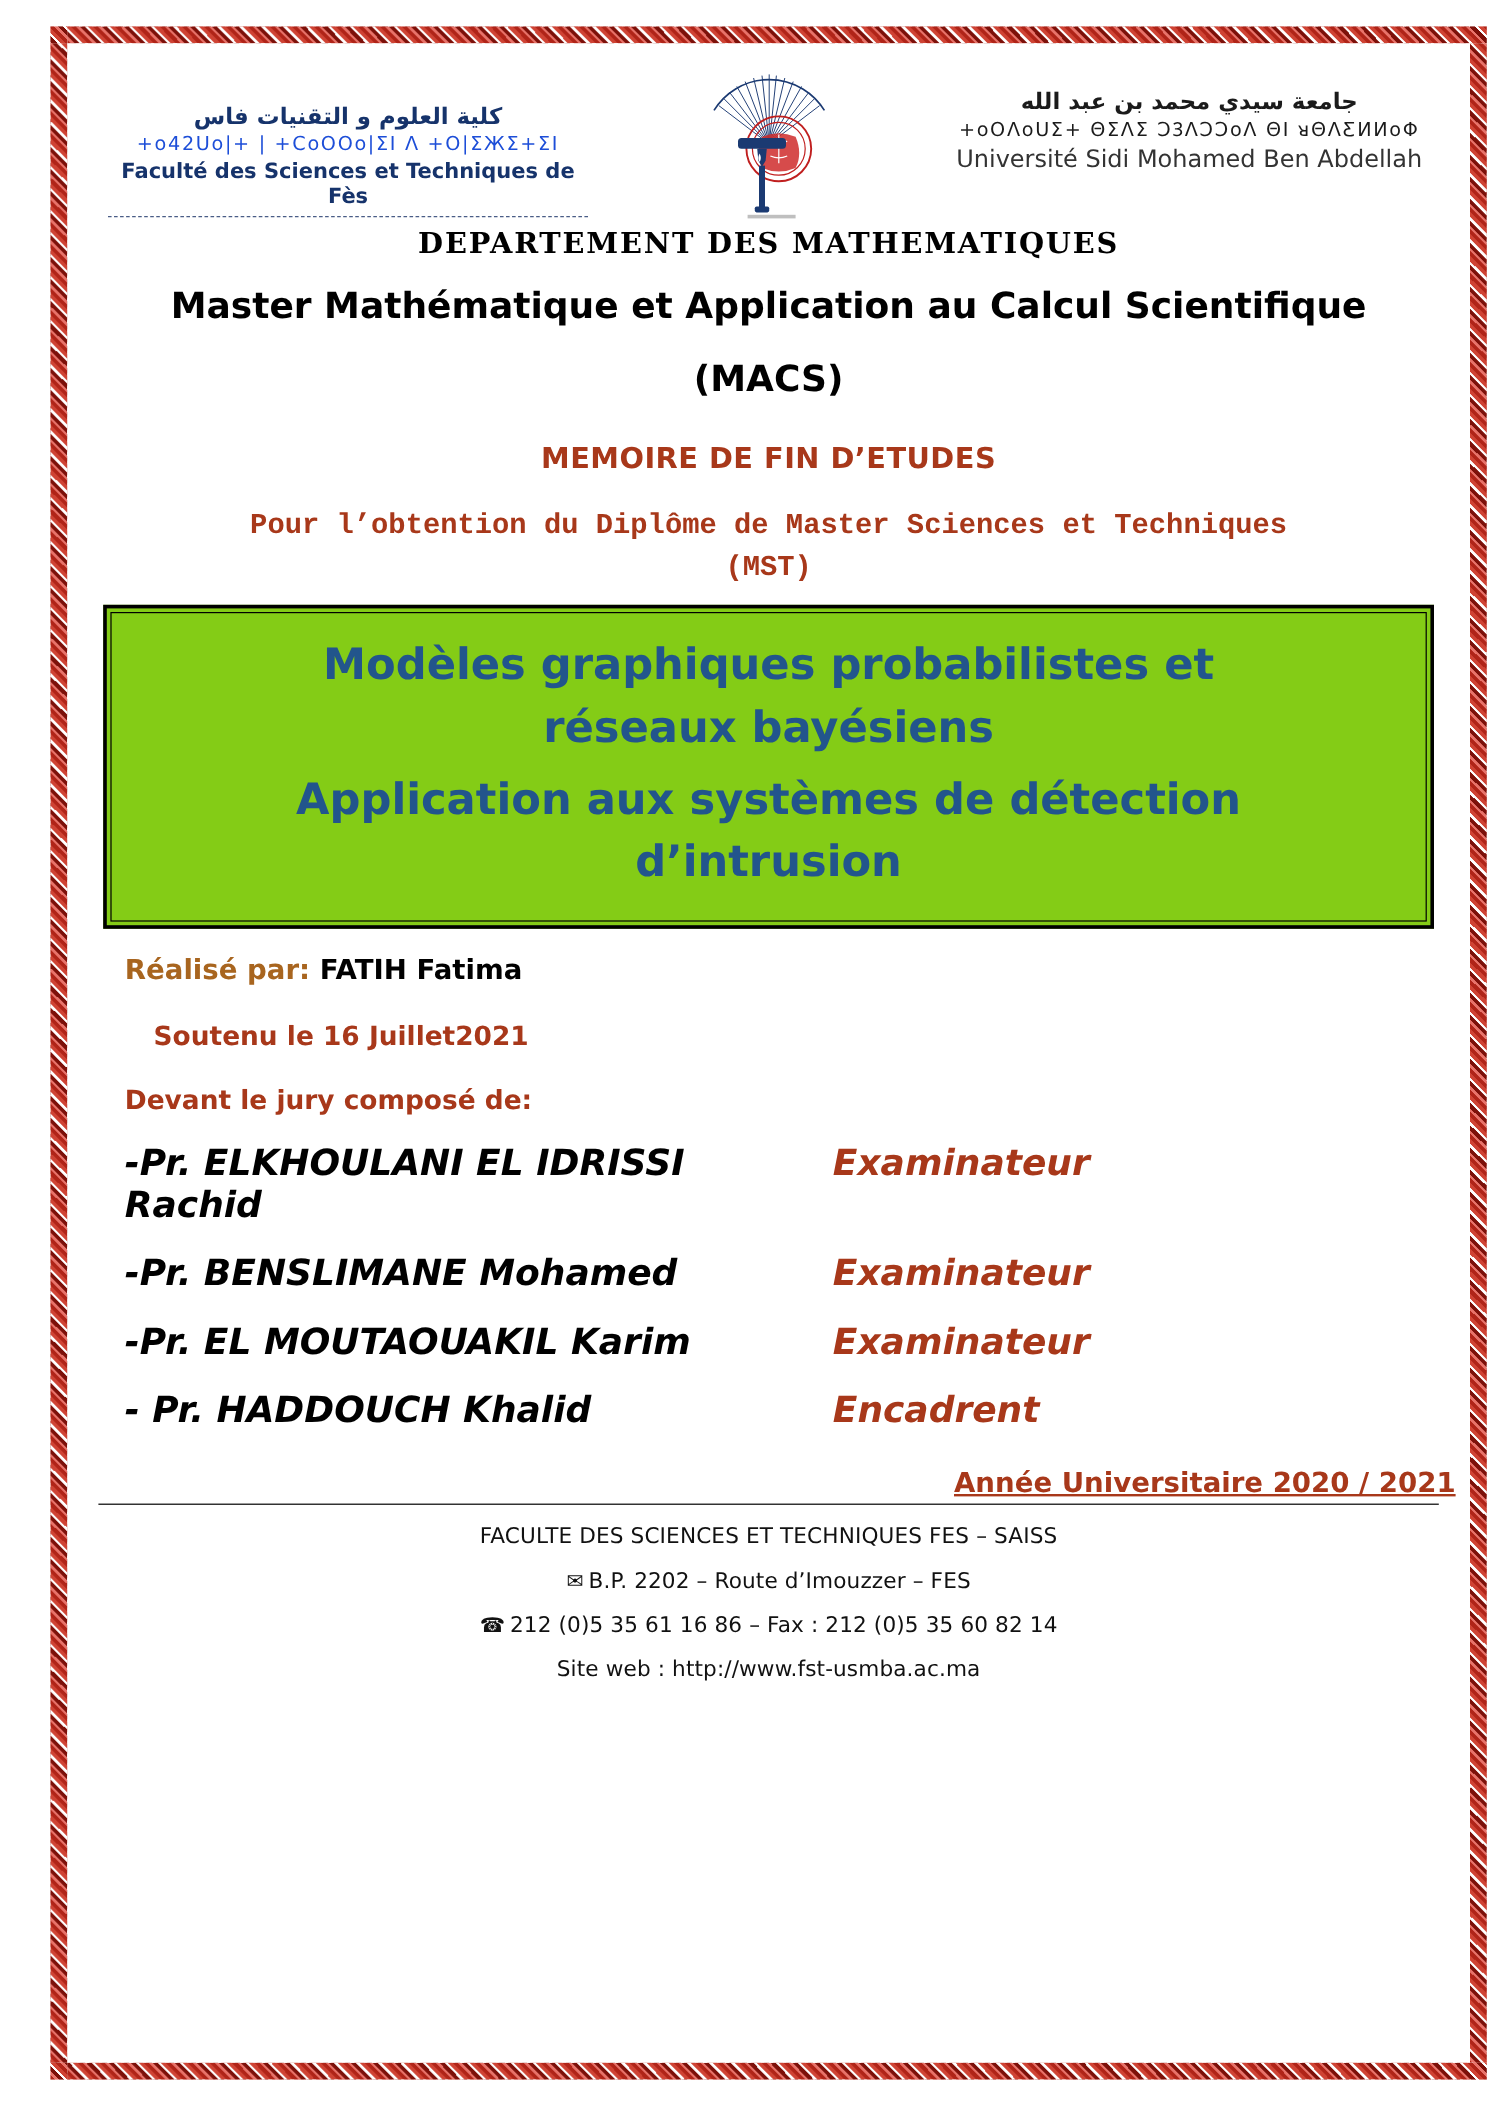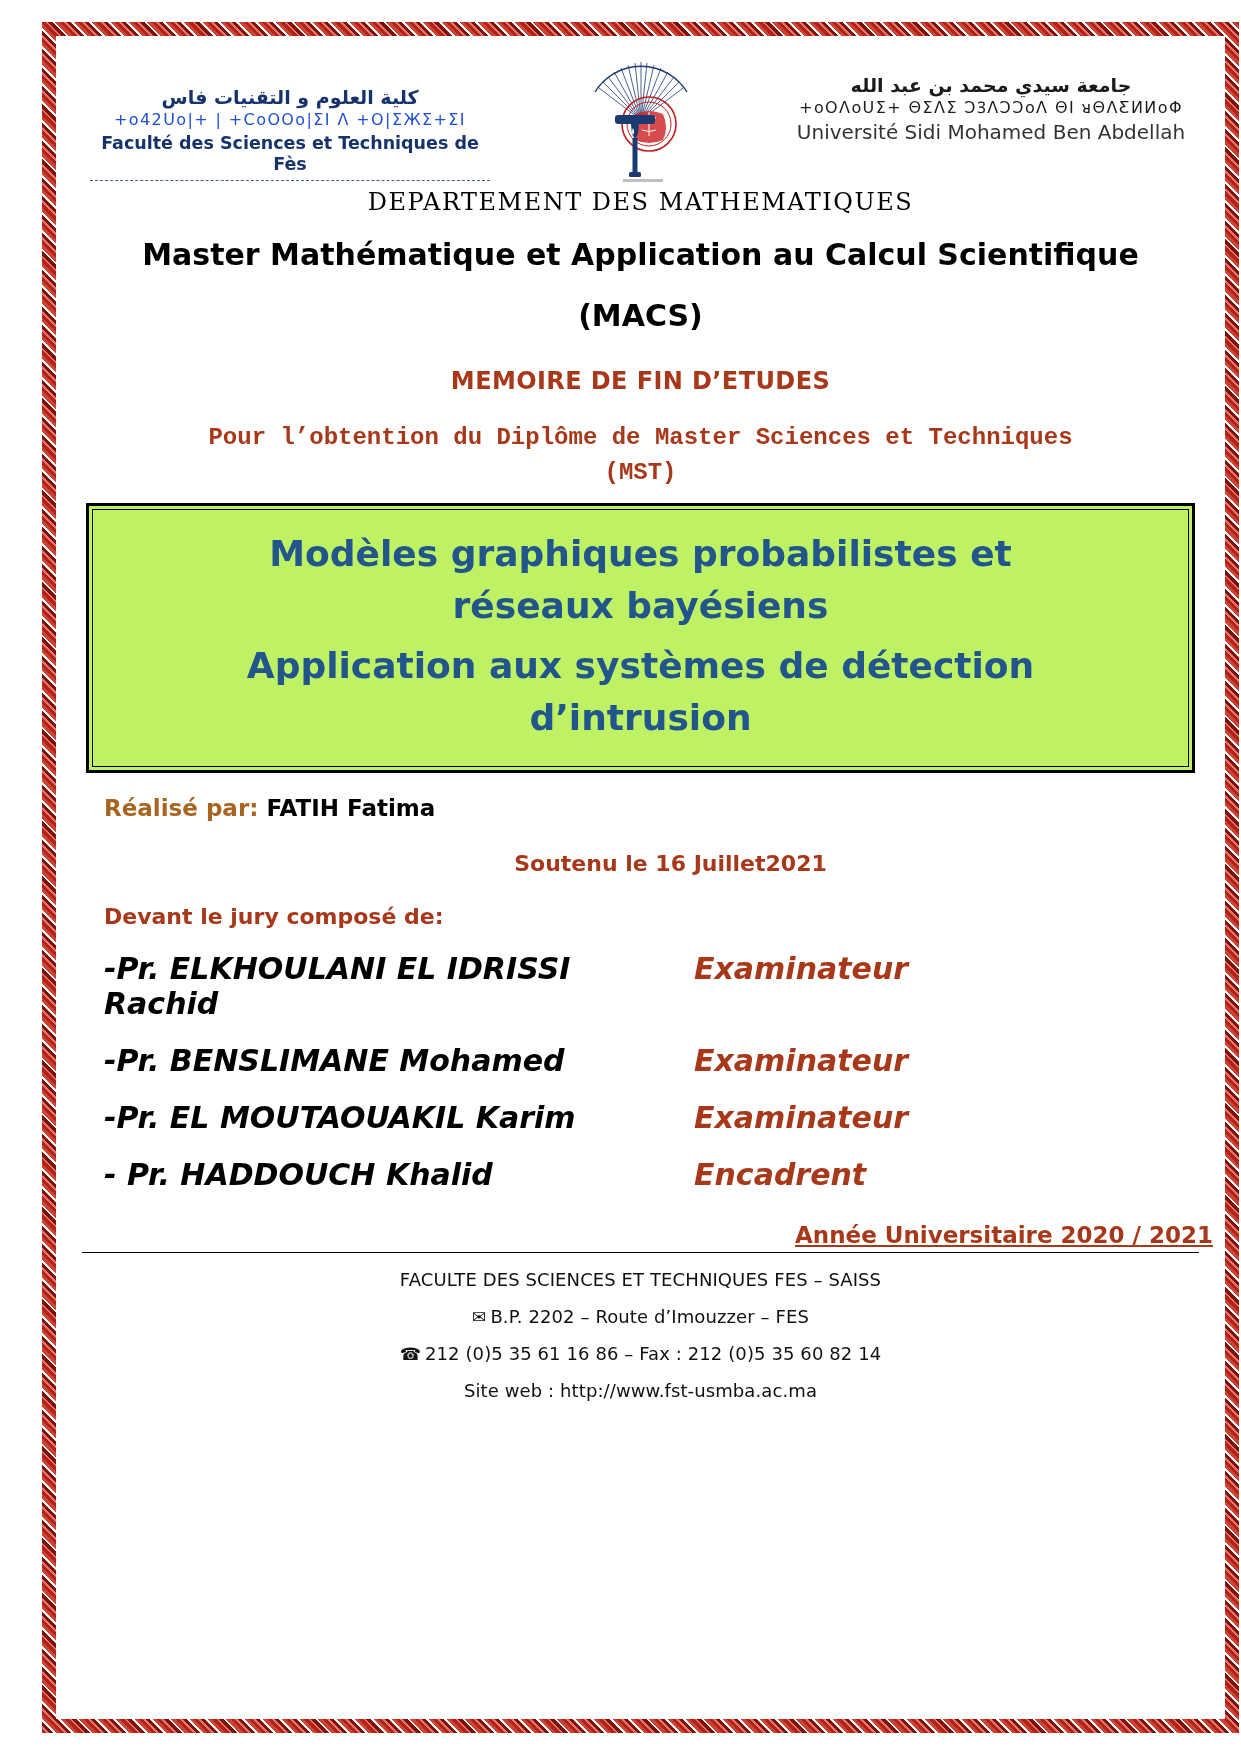--- a/index.html
+++ b/index.html
@@ -108,21 +108,21 @@
     height: 126px;
     position: relative;
     flex: 0 0 auto;
   }
 
   
   .dept {
     text-align: center;
     font-family: "DejaVu Serif", serif;
     font-size: 24px;
-    font-weight: normal;
+    font-weight: bold;
     letter-spacing: 1.5px;
     color: #000000;
     margin-top: 12px;
   }
   .program {
     text-align: center;
     font-family: "DejaVu Sans", sans-serif;
     font-size: 30px;
     font-weight: bold;
     color: #000000;
@@ -155,21 +155,21 @@
     color: #a8381a;
     margin-top: 26px;
     line-height: 1.45;
   }
 
   
   .title-box {
     margin: 12px 18px 0 18px;
     border: 3px solid #000000;
     padding: 3px;
-    background: #bef264;
+    background: #84cc16;
   }
   .title-box-inner {
     border: 1px solid #000000;
     padding: 18px 20px 22px 20px;
   }
   .title-line {
     text-align: center;
     font-family: "DejaVu Sans", sans-serif;
     font-size: 36px;
     font-weight: bold;
@@ -187,21 +187,21 @@
     margin-top: 22px;
   }
   .lab { color: #a8651f; }
   .val { color: #000000; }
 
   .soutenu {
     font-family: "DejaVu Sans", sans-serif;
     font-size: 22px;
     font-weight: bold;
     color: #a8381a;
-    text-align: center;
+    text-align: left;
     margin-top: 30px;
     padding-left: 60px;
   }
   .jury-head {
     font-family: "DejaVu Sans", sans-serif;
     font-size: 22px;
     font-weight: bold;
     color: #a8381a;
     margin-top: 28px;
     padding-left: 36px;

